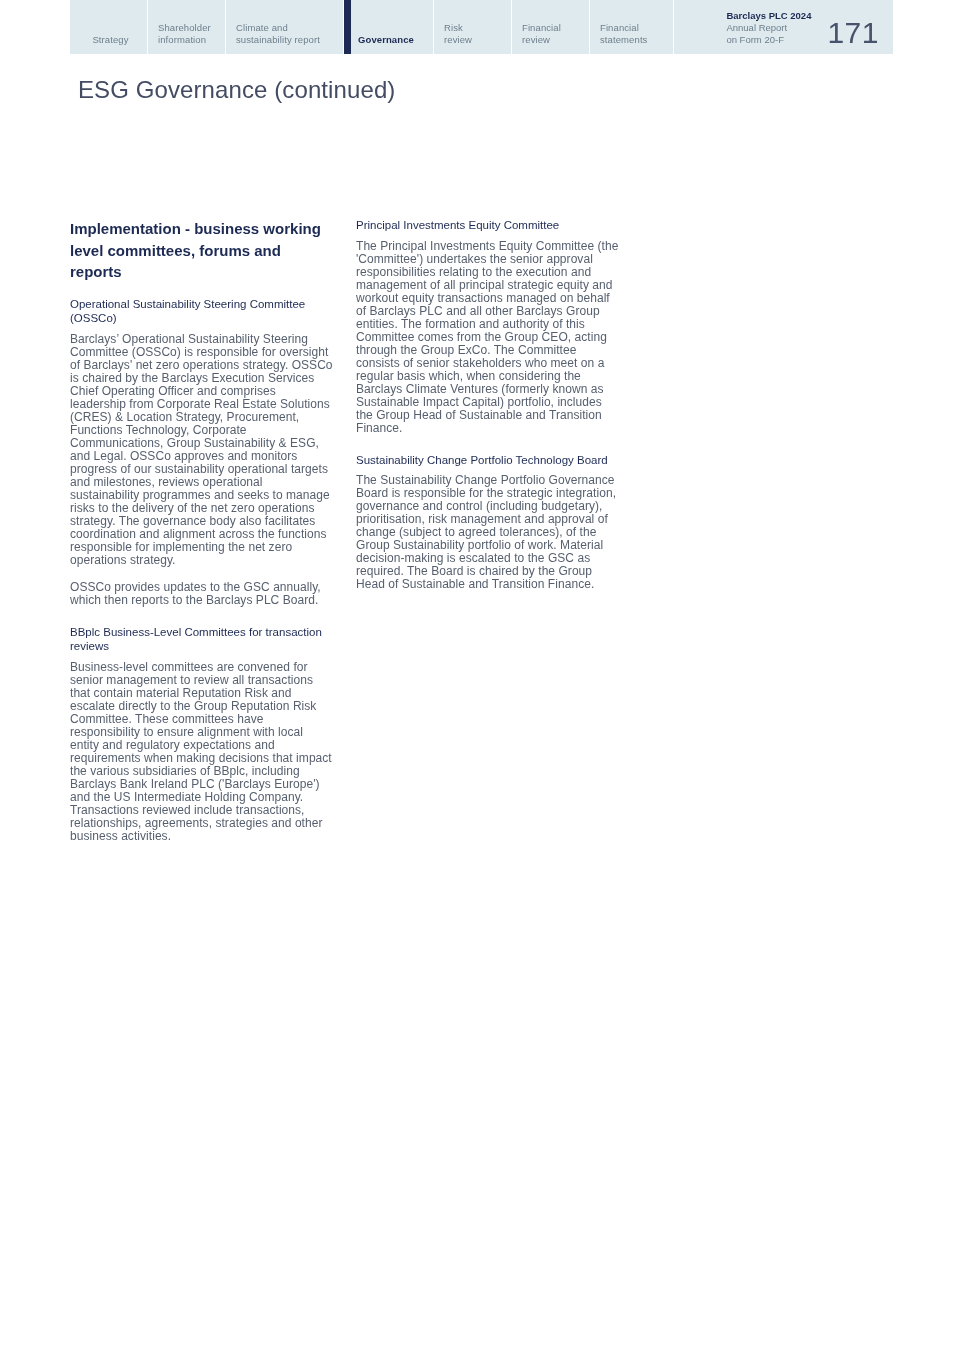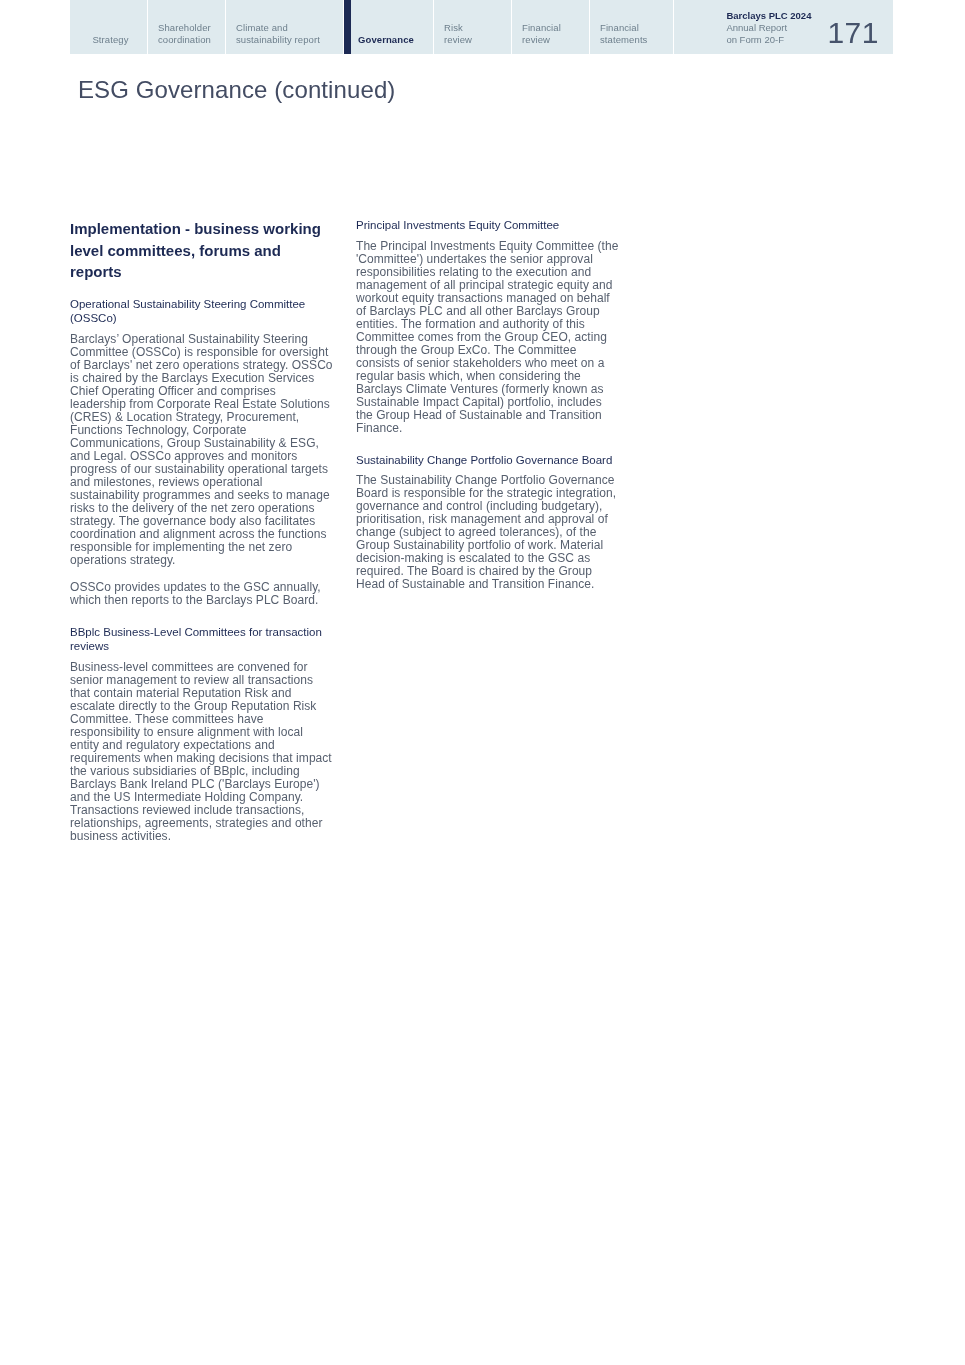--- a/index.html
+++ b/index.html
@@ -152,21 +152,21 @@
 </head>
 <body>
 
 <div class="nav-band" id="nav-band">
 
   <div class="nav-tab" style="width: 77px;">
       <span class="tab-label">Strategy</span>
     </div>
     <div class="nav-tab" style="width: 78px;">
       <span class="tab-label">Shareholder
-coordination</span>
+information</span>
     </div>
     <div class="nav-tab" style="width: 118px;">
       <span class="tab-label">Climate and
 sustainability report</span>
     </div>
     <div class="nav-tab active" style="width: 90px;">
       <span class="accent-bar"></span>
       <span class="tab-label">Governance</span>
     </div>
     <div class="nav-tab" style="width: 78px;">
@@ -202,17 +202,17 @@
         <p class="body-text">Barclays’ Operational Sustainability Steering Committee (OSSCo) is responsible for oversight of Barclays' net zero operations strategy. OSSCo is chaired by the Barclays Execution Services Chief Operating Officer and comprises leadership from Corporate Real Estate Solutions (CRES) &amp; Location Strategy, Procurement, Functions Technology, Corporate Communications, Group Sustainability &amp; ESG, and Legal. OSSCo approves and monitors progress of our sustainability operational targets and milestones, reviews operational sustainability programmes and seeks to manage risks to the delivery of the net zero operations strategy. The governance body also facilitates coordination and alignment across the functions responsible for implementing the net zero operations strategy.</p>
         <p class="body-text">OSSCo provides updates to the GSC annually, which then reports to the Barclays PLC Board.</p>
         <h3 class="sub-heading spaced">BBplc Business-Level Committees for transaction reviews</h3>
         <p class="body-text">Business-level committees are convened for senior management to review all transactions that contain material Reputation Risk and escalate directly to the Group Reputation Risk Committee. These committees have responsibility to ensure alignment with local entity and regulatory expectations and requirements when making decisions that impact the various subsidiaries of BBplc, including Barclays Bank Ireland PLC ('Barclays Europe') and the US Intermediate Holding Company. Transactions reviewed include transactions, relationships, agreements, strategies and other business activities.</p>
       </div>
   </div>
   <div class="column">
     <div id="right-blocks">
         <h3 class="sub-heading">Principal Investments Equity Committee</h3>
         <p class="body-text">The Principal Investments Equity Committee (the 'Committee') undertakes the senior approval responsibilities relating to the execution and management of all principal strategic equity and workout equity transactions managed on behalf of Barclays PLC and all other Barclays Group entities. The formation and authority of this Committee comes from the Group CEO, acting through the Group ExCo. The Committee consists of senior stakeholders who meet on a regular basis which, when considering the Barclays Climate Ventures (formerly known as Sustainable Impact Capital) portfolio, includes the Group Head of Sustainable and Transition Finance.</p>
-        <h3 class="sub-heading spaced">Sustainability Change Portfolio Governance Board</h3>
+        <h3 class="sub-heading spaced">Sustainability Change Portfolio Technology Board</h3>
         <p class="body-text">The Sustainability Change Portfolio Governance Board is responsible for the strategic integration, governance and control (including budgetary), prioritisation, risk management and approval of change (subject to agreed tolerances), of the Group Sustainability portfolio of work. Material decision-making is escalated to the GSC as required.  The Board is chaired by the Group Head of Sustainable and Transition Finance.</p>
       </div>
   </div>
 </div>
 
 </body></html>

